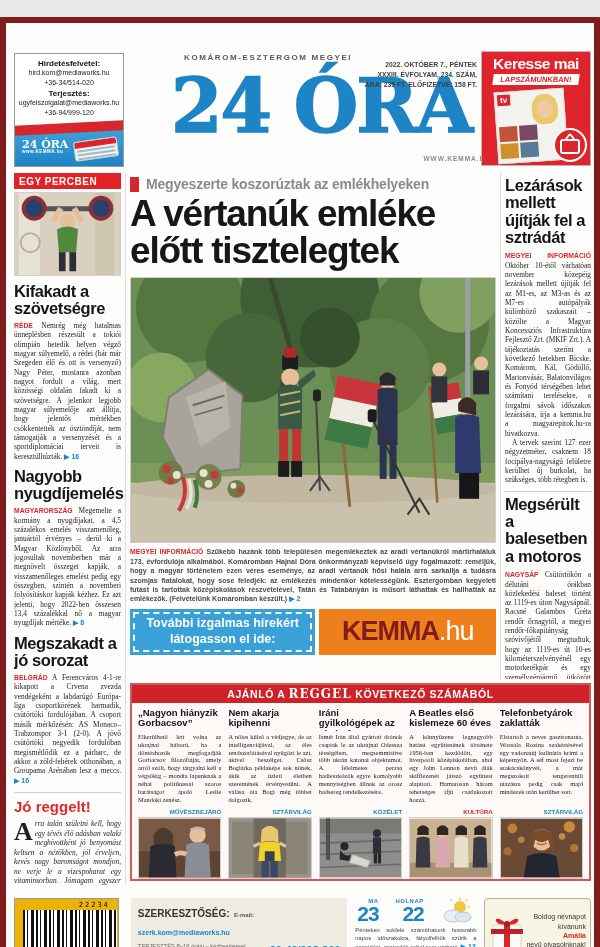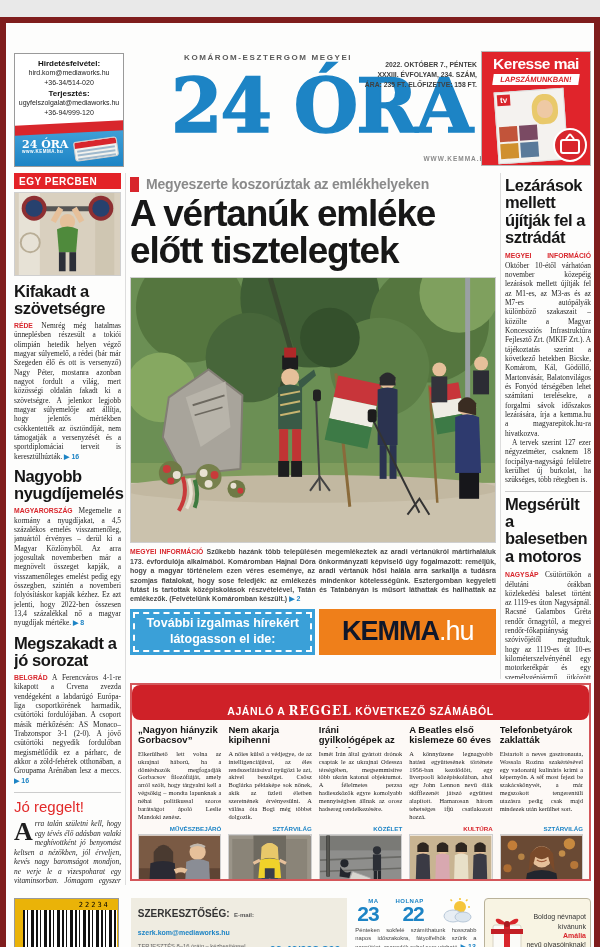--- a/index.html
+++ b/index.html
@@ -61,44 +61,44 @@
 
   .sec-banner { background:#e32227; color:#fff; font-weight:bold; font-size:10px; letter-spacing:.5px;
                 padding:3px 5px 2px; margin-bottom:3px; }
   .ph { display:block; width:100%; border:1px solid #cfcfcf; }
   .h-left { font-size:16.5px; font-weight:bold; color:#161616; line-height:1.02; letter-spacing:-0.4px; margin:7px 0 4px; }
   .body-txt { font-family:"Liberation Serif", serif; font-size:7.4px; line-height:1.26; color:#1f1f1f;
               text-align:justify; }
   .lead-in { font-family:"Liberation Sans",sans-serif; color:#d8262c; font-weight:bold; font-size:6.8px; }
   .pref { color:#1d84c5; font-weight:bold; font-family:"Liberation Sans",sans-serif; font-size:7px; white-space:nowrap; }
   .greet-rule { border:0; border-top:1px solid #ccc; margin:7px 0 5px; }
-  .greet-title { color:#e22a2a; font-size:15px; font-weight:normal; margin-bottom:4px; }
+  .greet-title { color:#e22a2a; font-size:15px; font-weight:bold; margin-bottom:4px; }
   .greet-body { font-family:"Liberation Serif", serif; font-style:italic; font-size:7.4px; line-height:1.28;
                 color:#1f1f1f; text-align:justify; }
   .dropcap { float:left; font-size:26px; line-height:.85; padding:2px 2px 0 0; font-style:normal; font-weight:bold; }
 
   .kicker-row { display:flex; align-items:center; margin:3px 0 2px; }
   .kicker-accent { width:9px; height:15px; background:#d8262c; margin-right:7px; }
   .kicker { color:#8a8a8a; font-weight:bold; font-size:14px; letter-spacing:-0.2px; }
   .headline { font-size:37px; font-weight:bold; color:#171717; line-height:1.01; letter-spacing:-1.2px; margin:3px 0 7px; }
   .caption { font-size:7px; line-height:1.35; color:#4a4a4a; font-weight:bold; text-align:justify; margin-top:4px; }
   .banner-row { display:flex; margin-top:5px; height:46px; }
   .kemma-blue { flex:1.05; background:#3aa0d8; position:relative; display:flex; align-items:center; justify-content:center; }
   .kemma-blue::before { content:""; position:absolute; inset:3px; border:2px dashed #fff; }
   .kemma-blue span { color:#fff; font-weight:bold; font-size:12.5px; text-align:center; line-height:1.25; position:relative; }
   .kemma-orange { flex:1; background:#ef7f1a; display:flex; align-items:center; justify-content:center; margin-left:4px; }
-  .kemma-orange b { color:#0f172a; font-size:27px; letter-spacing:-1px;text-align:right; }
+  .kemma-orange b { color:#7f1d1d; font-size:27px; letter-spacing:-1px;text-align:right; }
   .kemma-orange i { color:#fff; font-style:normal; font-size:27px; font-weight:normal; letter-spacing:-1px; }
   .h-right { font-size:16.5px; font-weight:bold; color:#161616; line-height:1.05; letter-spacing:-0.4px; margin:4px 0 5px; }
   .col-rule { border:0; border-top:1px solid #ccc; margin:6px 0 2px; }
 
   
   .preview { margin-top:4px; border:2px solid #d4575b; background:#fdf9f6; height:198px; overflow:hidden; }
   .pv-banner { background:#cf2128; color:#fff; text-align:center; font-weight:bold; font-size:10.5px;
-               letter-spacing:.6px; padding:19px 0 2px;border-radius:8px; }
+               letter-spacing:.6px; padding:2px 0 2px; }
   .pv-logo { font-family:"DejaVu Serif", serif; font-size:12px; letter-spacing:1px; }
   .pv-row { display:flex; padding:5px 6px 6px; gap:7px; }
   .pv-item { flex:1; min-width:0; display:flex; flex-direction:column; }
   .pv-title { font-size:9.5px; font-weight:bold; line-height:1.1; color:#141414; height:23px; overflow:hidden; }
   .pv-body { font-family:"Liberation Serif", serif; font-size:6.4px; line-height:1.22; color:#222;
              text-align:justify; height:74px; overflow:hidden; margin-top:2px; }
   .pv-cat { text-align:right; font-size:6.2px; font-weight:bold; color:#1d84c5; margin:1px 0 2px; }
   .pv-cat.red { color:#d8262c; }
   .pv-ph { width:100%; height:62px; border:1px solid #cfcfcf; display:block; }
 

